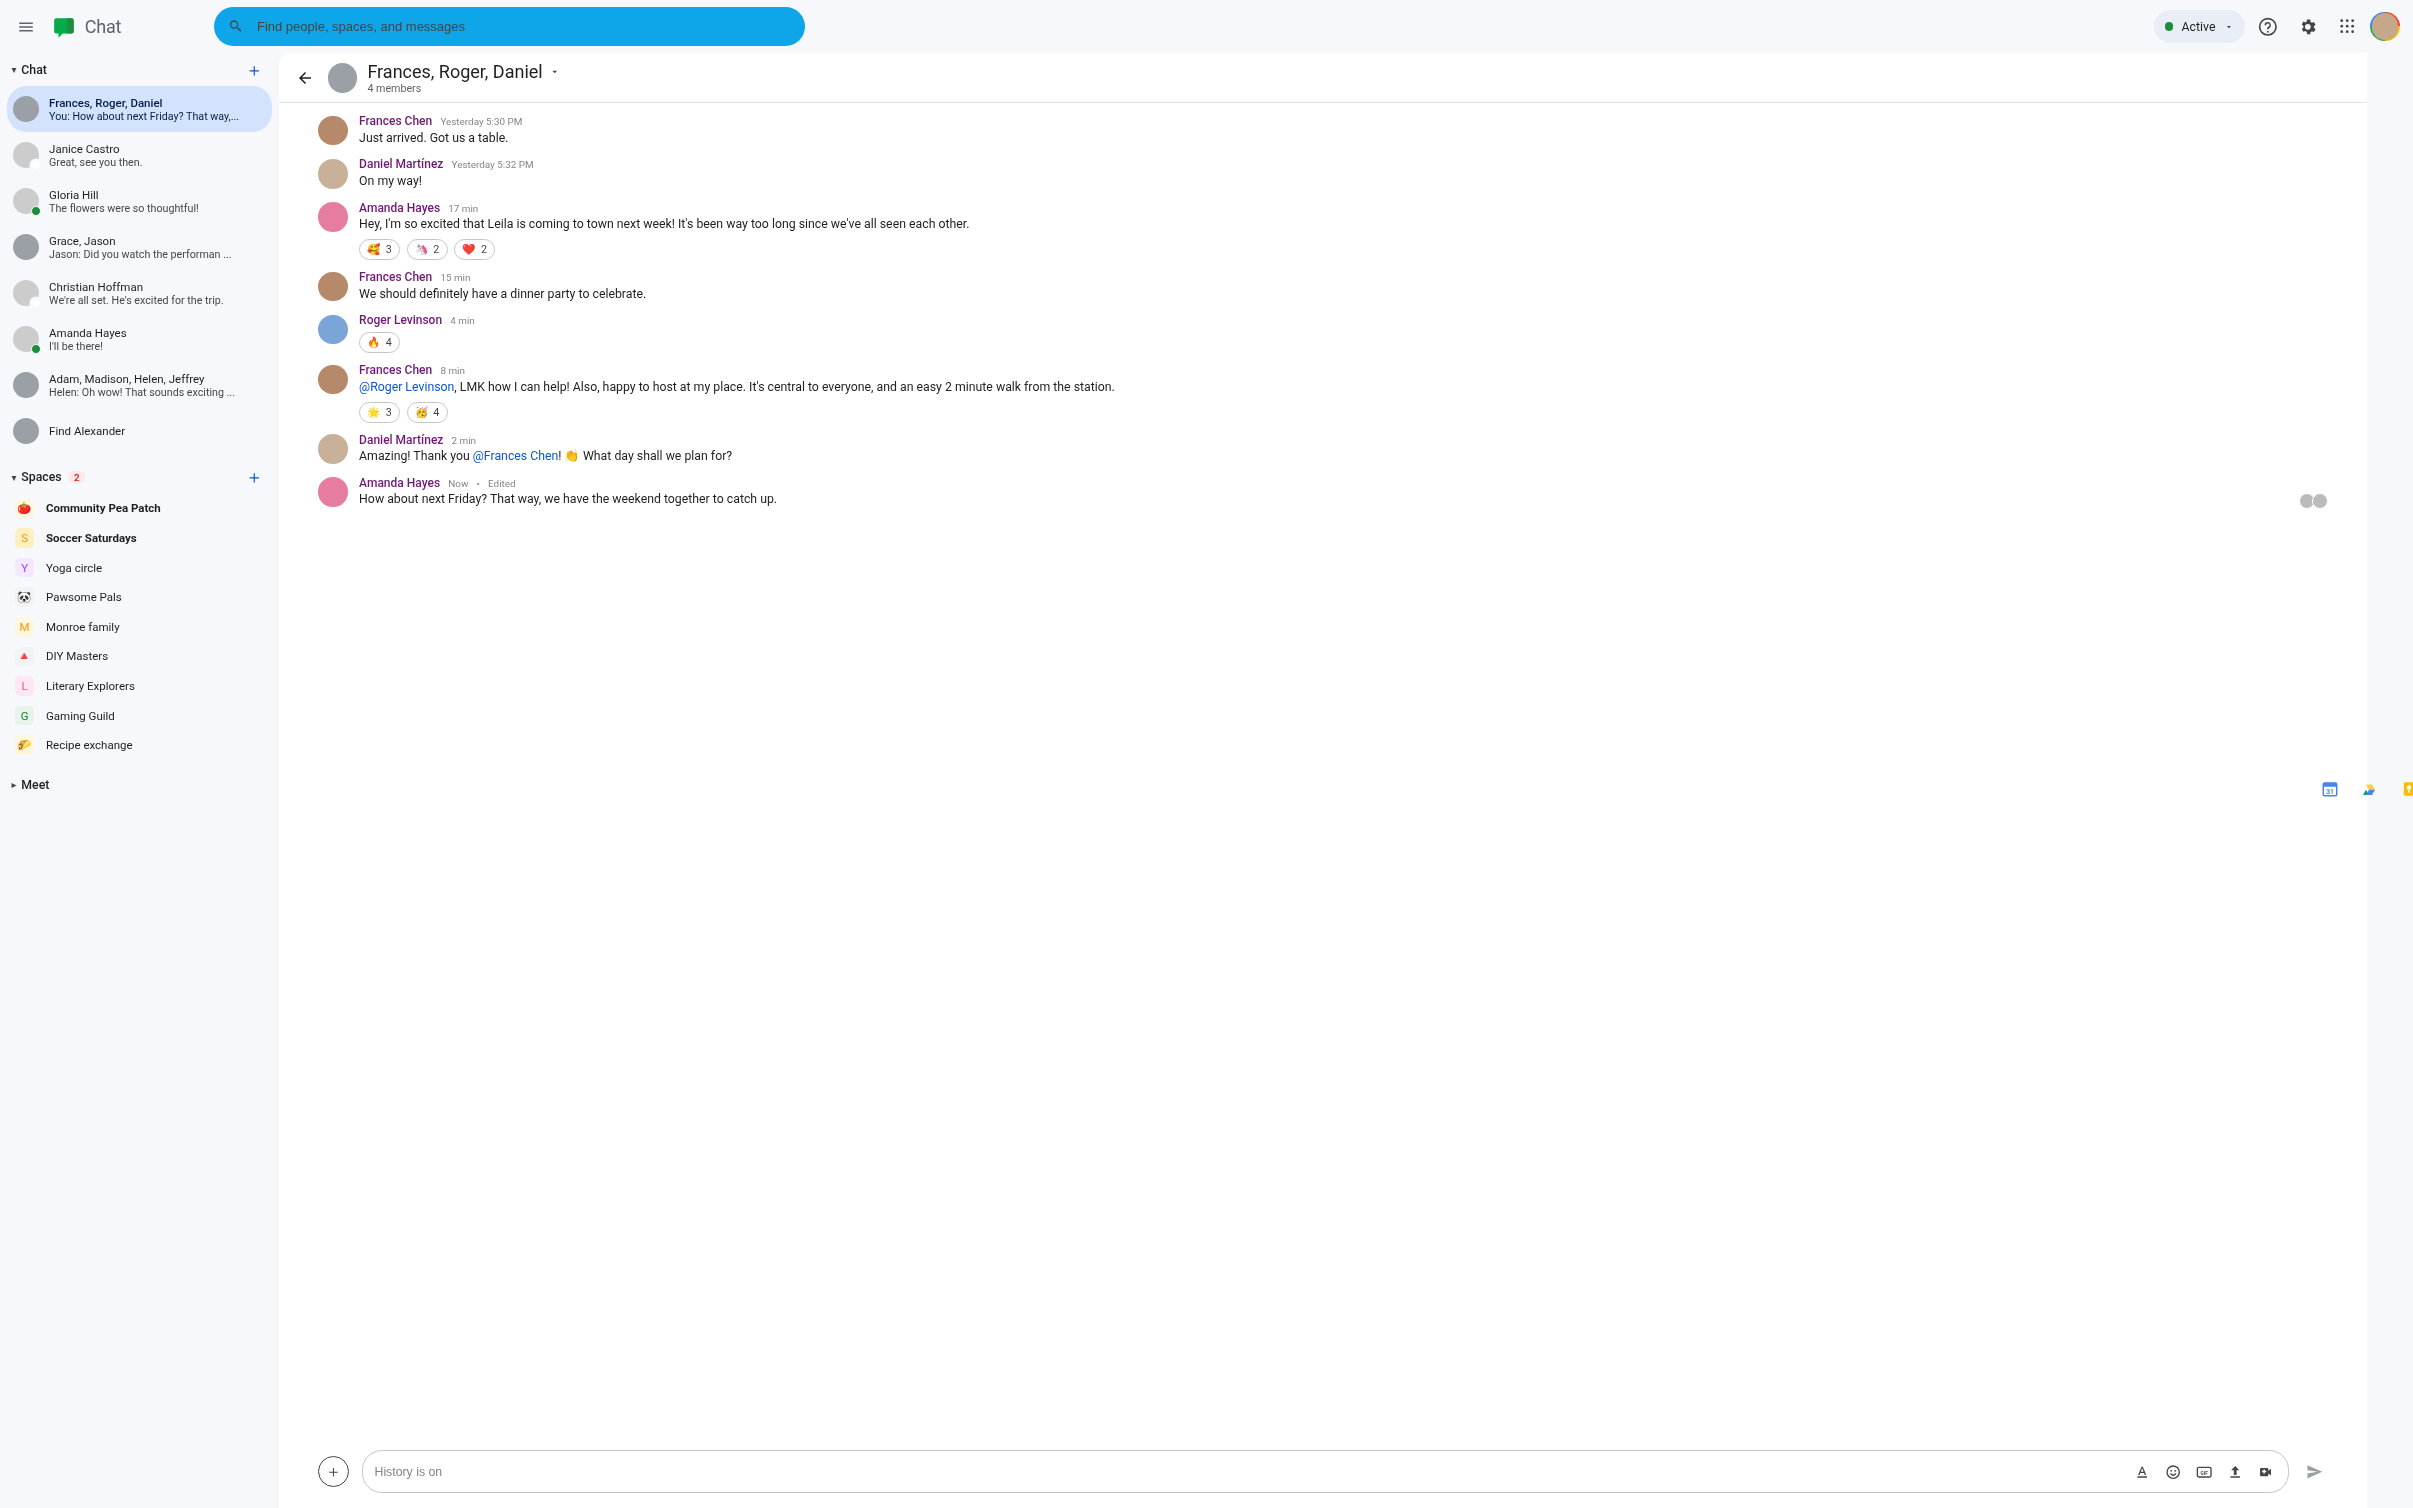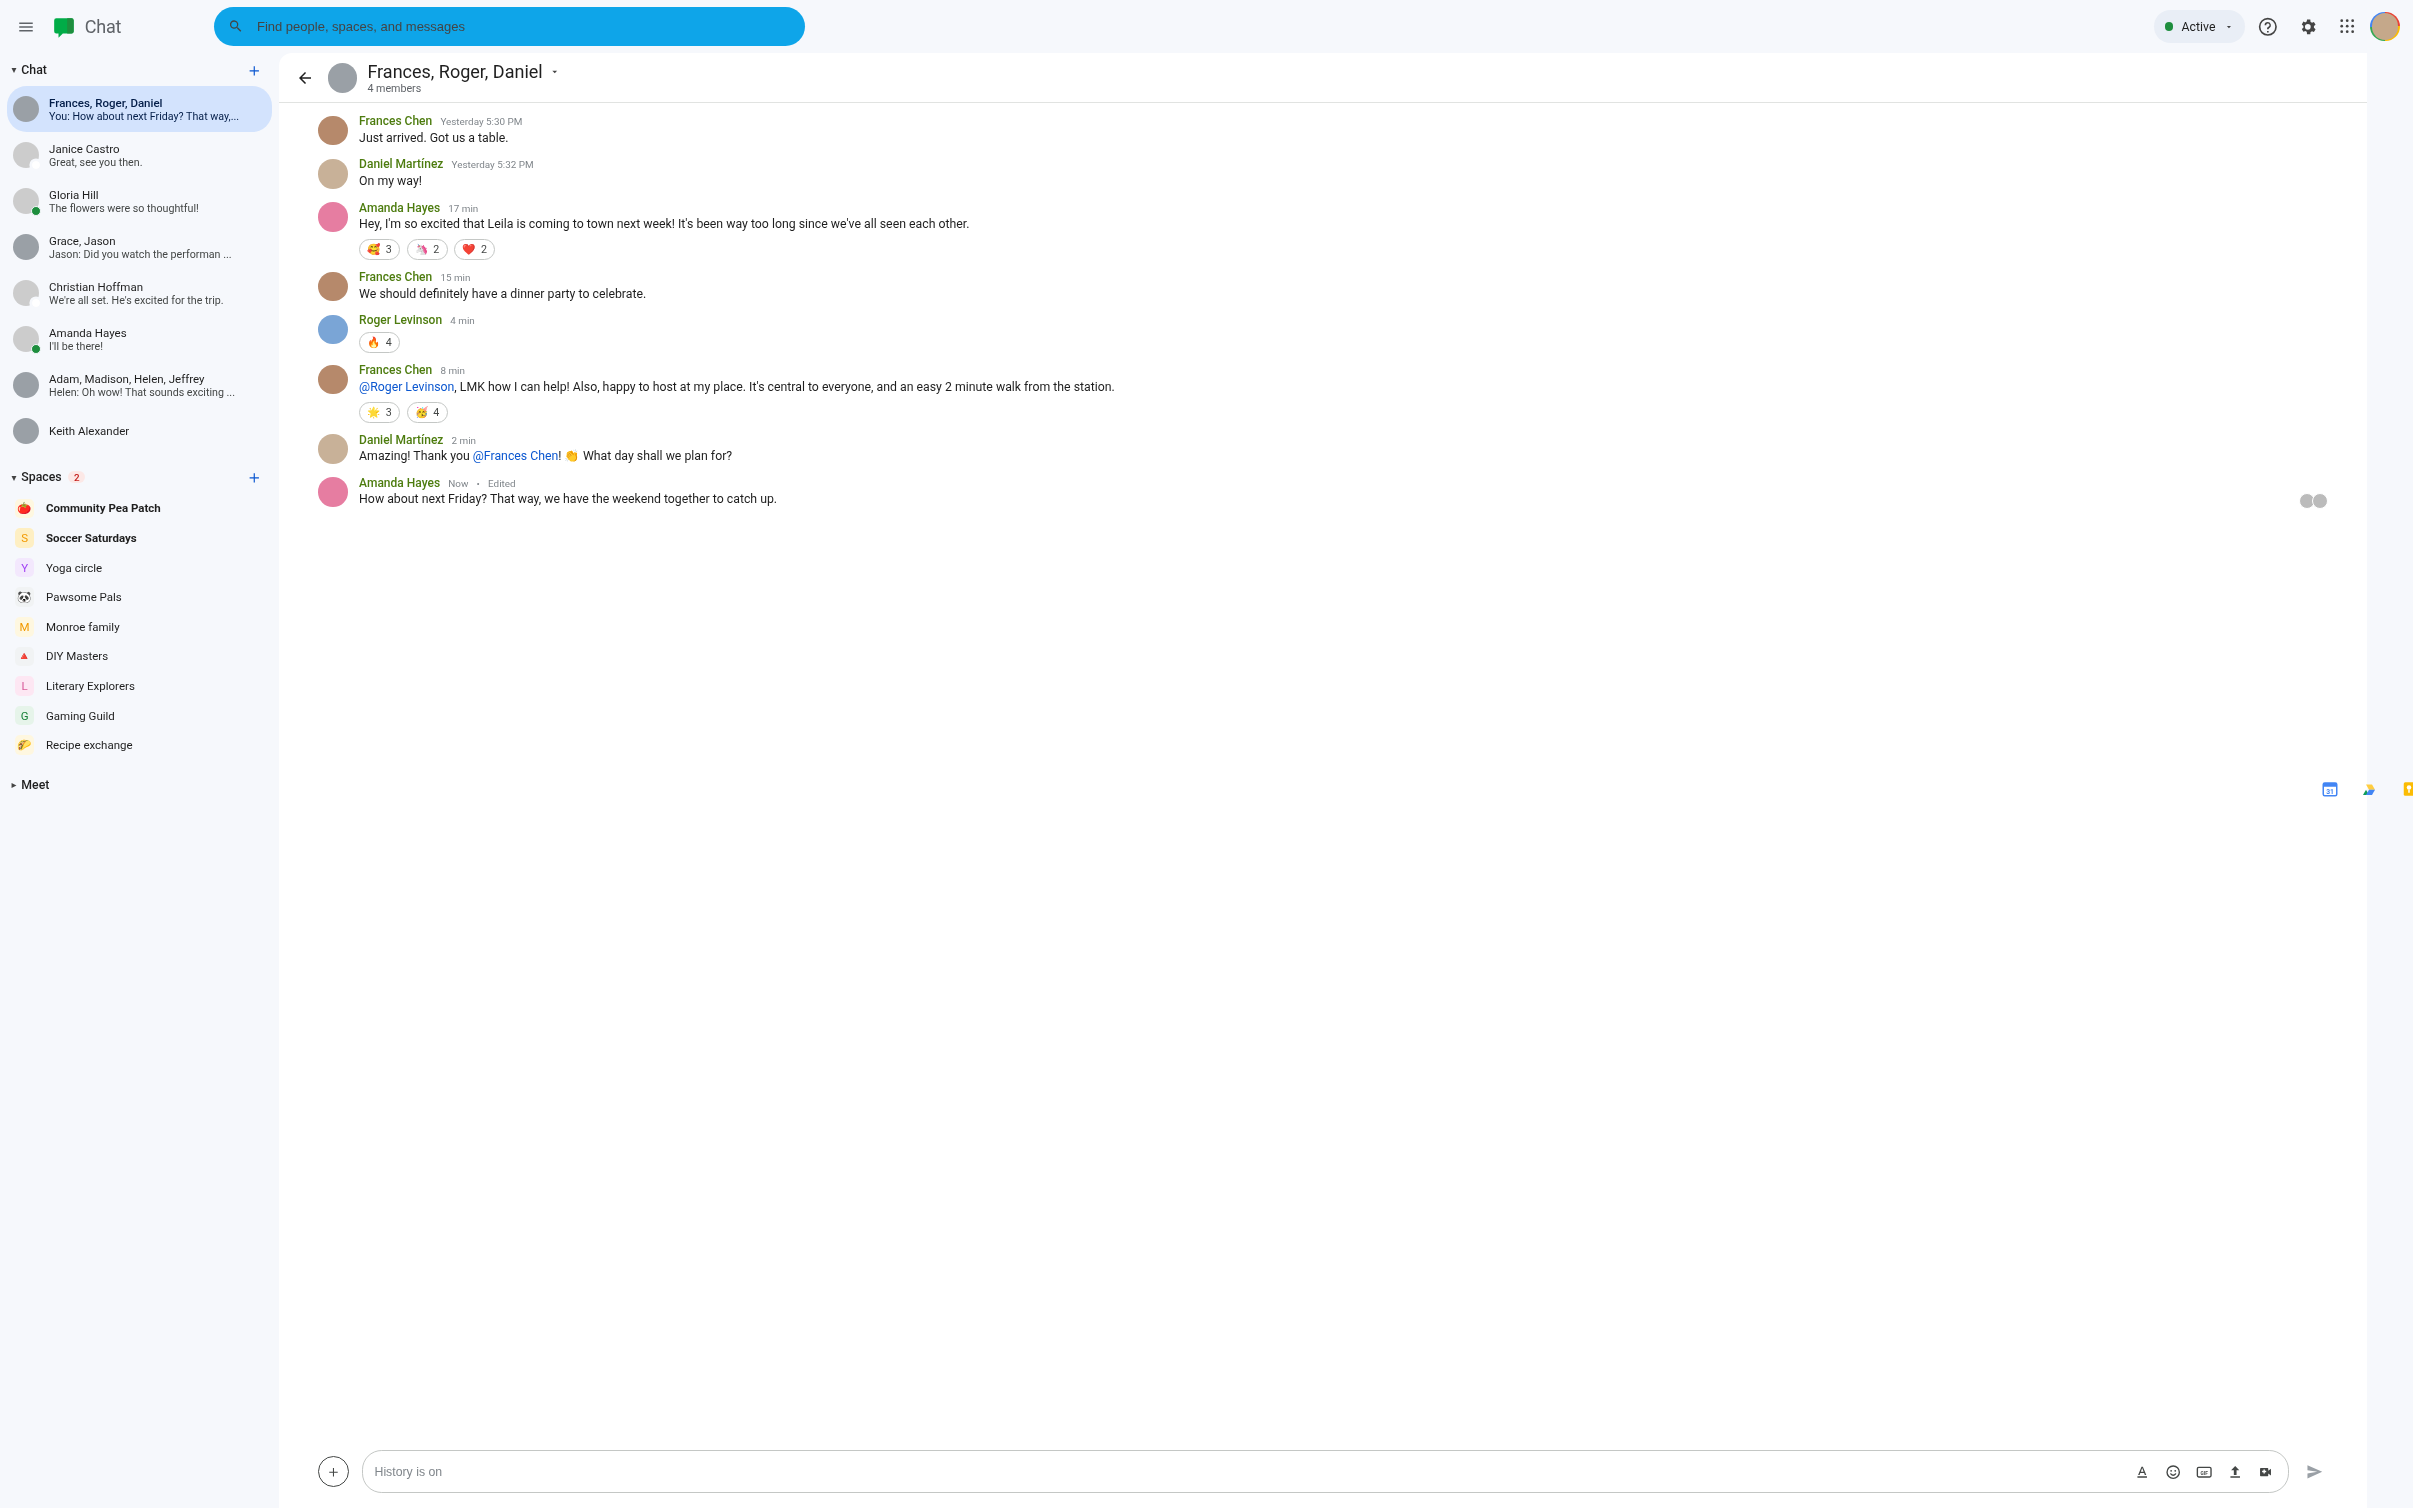--- a/index.html
+++ b/index.html
@@ -161,21 +161,21 @@
   .conv-sub { font-size:10.7px; color:#5f6368; }
 
   .messages {
     flex:1; overflow-y:auto;
     padding: 6.6px 39px 9.9px 39px;
   }
   .msg { display:flex; gap:11.5px; padding: 4.9px 0; }
   .msg .mav { width:29.6px; height:29.6px; border-radius:50%; flex-shrink:0; margin-top:1.6px;}
   .msg-body { flex:1; min-width:0; }
   .msg-head { display:flex; align-items:baseline; gap:8.2px; margin-bottom:1.6px;}
-  .msg-name { font-size:12px; font-weight:500; color:#4d7c0f; }
+  .msg-name { font-size:12px; font-weight:500; color:#701a75; }
   .msg-time { font-size:9.9px; color:#80868b; }
   .msg-edited { font-size:9.9px; color:#80868b; }
   .msg-text { font-size:12.3px; line-height:1.45; color:#1f1f1f; }
   .msg-text .mention { color:#0b57d0; font-weight:400; }
   .reactions { display:flex; gap:6.6px; margin-top:4.9px; }
   .reaction {
     display:flex; align-items:center; gap:4.9px;
     border:0.8px solid #c4c7c5; border-radius:11.5px;
     height:21.3px; padding:0 7.4px; font-size:10.7px; color:#444746;
     cursor:pointer;
@@ -365,21 +365,21 @@
           <div class="chat-item tall">
             <div class="av group"></div>
             <div class="texts">
               <div class="line1">Adam, Madison, Helen, Jeffrey</div>
               <div class="line2">Helen: Oh wow! That sounds exciting ...</div>
             </div>
           </div>
           <div class="chat-item tall">
             <div class="av group"></div>
             <div class="texts">
-              <div class="line1">Keith  Alexander</div>
+              <div class="line1">Find  Alexander</div>
               <div class="line2"></div>
             </div>
           </div>
         </div>
 
       <div class="section-hdr" style="margin-top:6.6px;">
         <span class="caret">▾</span>
         <span class="title">Spaces</span>
         <span class="badge">2</span>
         <span class="plus">＋</span>

